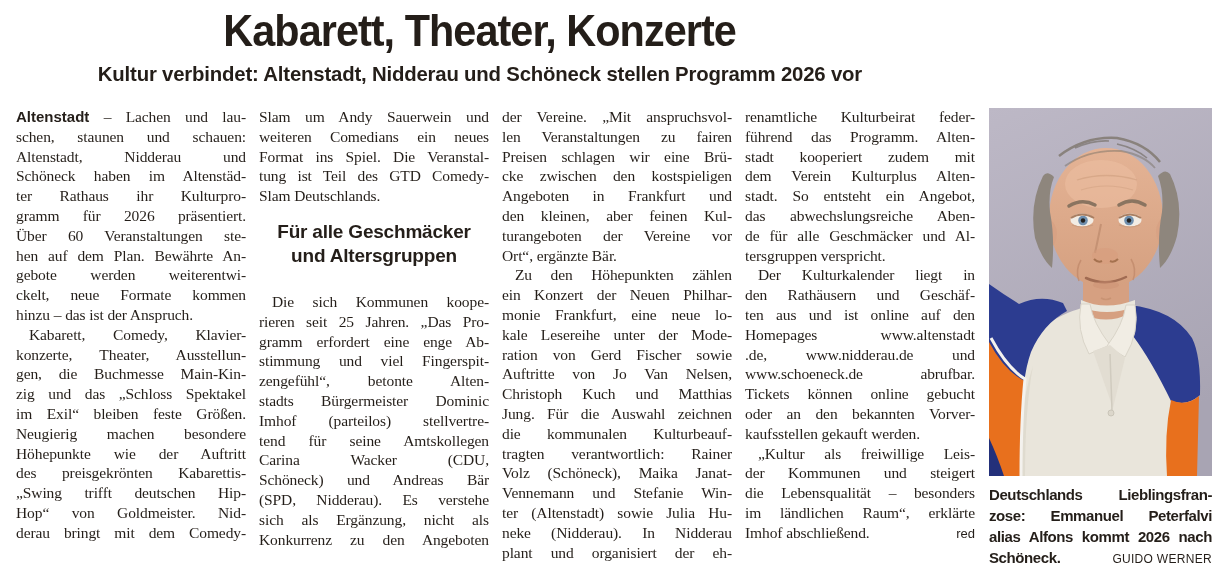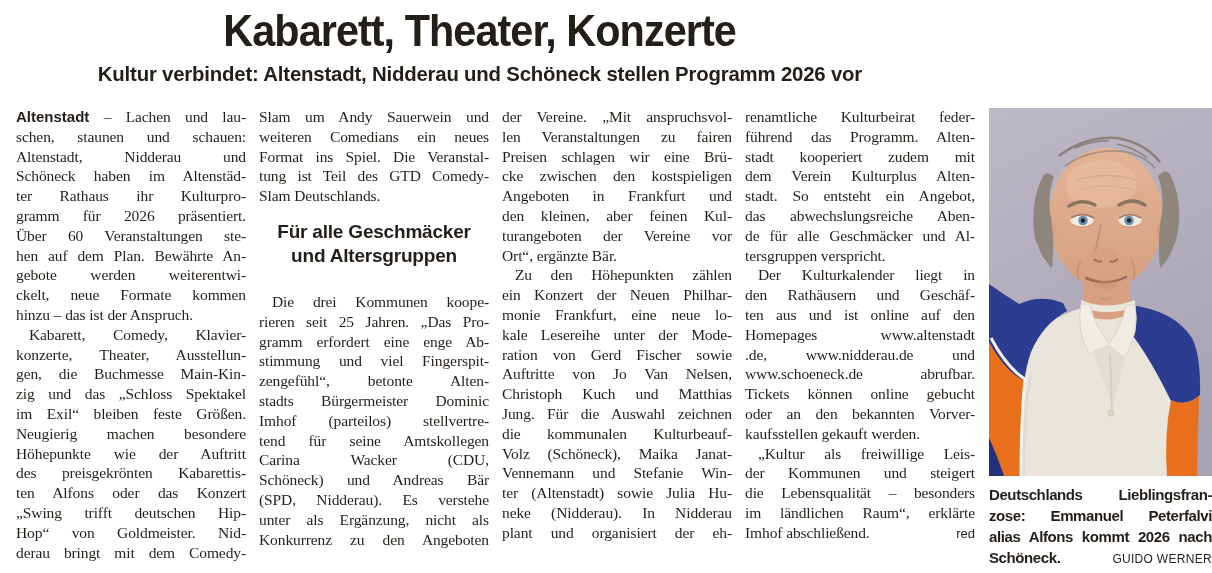--- a/index.html
+++ b/index.html
@@ -66,67 +66,67 @@
         <div class="ln">ckelt, neue Formate kommen</div>
         <div class="ln end">hinzu – das ist der Anspruch.</div>
         <div class="ln ind">Kabarett, Comedy, Klavier-</div>
         <div class="ln">konzerte, Theater, Ausstellun-</div>
         <div class="ln">gen, die Buchmesse Main-Kin-</div>
         <div class="ln">zig und das „Schloss Spektakel</div>
         <div class="ln">im Exil“ bleiben feste Größen.</div>
         <div class="ln">Neugierig machen besondere</div>
         <div class="ln">Höhepunkte wie der Auftritt</div>
         <div class="ln">des preisgekrönten Kabarettis-</div>
-        <div class="ln">ten Alfons oder das Konzert</div>
         <div class="ln">„Swing trifft deutschen Hip-</div>
         <div class="ln">Hop“ von Goldmeister. Nid-</div>
         <div class="ln">derau bringt mit dem Comedy-</div>
       </div>
     <div class="col">
         <div class="ln">Slam um Andy Sauerwein und</div>
         <div class="ln">weiteren Comedians ein neues</div>
         <div class="ln">Format ins Spiel. Die Veranstal-</div>
         <div class="ln">tung ist Teil des GTD Comedy-</div>
         <div class="ln end">Slam Deutschlands.</div>
         <div class="subhead">
           <div>Für alle Geschmäcker</div>
           <div>und Altersgruppen</div>
         </div>
-        <div class="ln ind">Die drei Kommunen koope-</div>
+        <div class="ln ind">Die sich Kommunen koope-</div>
         <div class="ln">rieren seit 25 Jahren. „Das Pro-</div>
         <div class="ln">gramm erfordert eine enge Ab-</div>
         <div class="ln">stimmung und viel Fingerspit-</div>
         <div class="ln">zengefühl“, betonte Alten-</div>
         <div class="ln">stadts Bürgermeister Dominic</div>
         <div class="ln">Imhof (parteilos) stellvertre-</div>
         <div class="ln">tend für seine Amtskollegen</div>
         <div class="ln">Carina Wacker (CDU,</div>
         <div class="ln">Schöneck) und Andreas Bär</div>
         <div class="ln">(SPD, Nidderau). Es verstehe</div>
-        <div class="ln">unter als Ergänzung, nicht als</div>
+        <div class="ln">sich als Ergänzung, nicht als</div>
         <div class="ln">Konkurrenz zu den Angeboten</div>
       </div>
     <div class="col">
         <div class="ln">der Vereine. „Mit anspruchsvol-</div>
         <div class="ln">len Veranstaltungen zu fairen</div>
         <div class="ln">Preisen schlagen wir eine Brü-</div>
         <div class="ln">cke zwischen den kostspieligen</div>
         <div class="ln">Angeboten in Frankfurt und</div>
         <div class="ln">den kleinen, aber feinen Kul-</div>
         <div class="ln">turangeboten der Vereine vor</div>
         <div class="ln end">Ort“, ergänzte Bär.</div>
         <div class="ln ind">Zu den Höhepunkten zählen</div>
         <div class="ln">ein Konzert der Neuen Philhar-</div>
         <div class="ln">monie Frankfurt, eine neue lo-</div>
         <div class="ln">kale Lesereihe unter der Mode-</div>
         <div class="ln">ration von Gerd Fischer sowie</div>
         <div class="ln">Auftritte von Jo Van Nelsen,</div>
         <div class="ln">Christoph Kuch und Matthias</div>
         <div class="ln">Jung. Für die Auswahl zeichnen</div>
         <div class="ln">die kommunalen Kulturbeauf-</div>
+        <div class="ln">tragten verantwortlich: Rainer</div>
         <div class="ln">Volz (Schöneck), Maika Janat-</div>
         <div class="ln">Vennemann und Stefanie Win-</div>
         <div class="ln">ter (Altenstadt) sowie Julia Hu-</div>
         <div class="ln">neke (Nidderau). In Nidderau</div>
         <div class="ln">plant und organisiert der eh-</div>
       </div>
     <div class="col">
         <div class="ln">renamtliche Kulturbeirat feder-</div>
         <div class="ln">führend das Programm. Alten-</div>
         <div class="ln">stadt kooperiert zudem mit</div>

